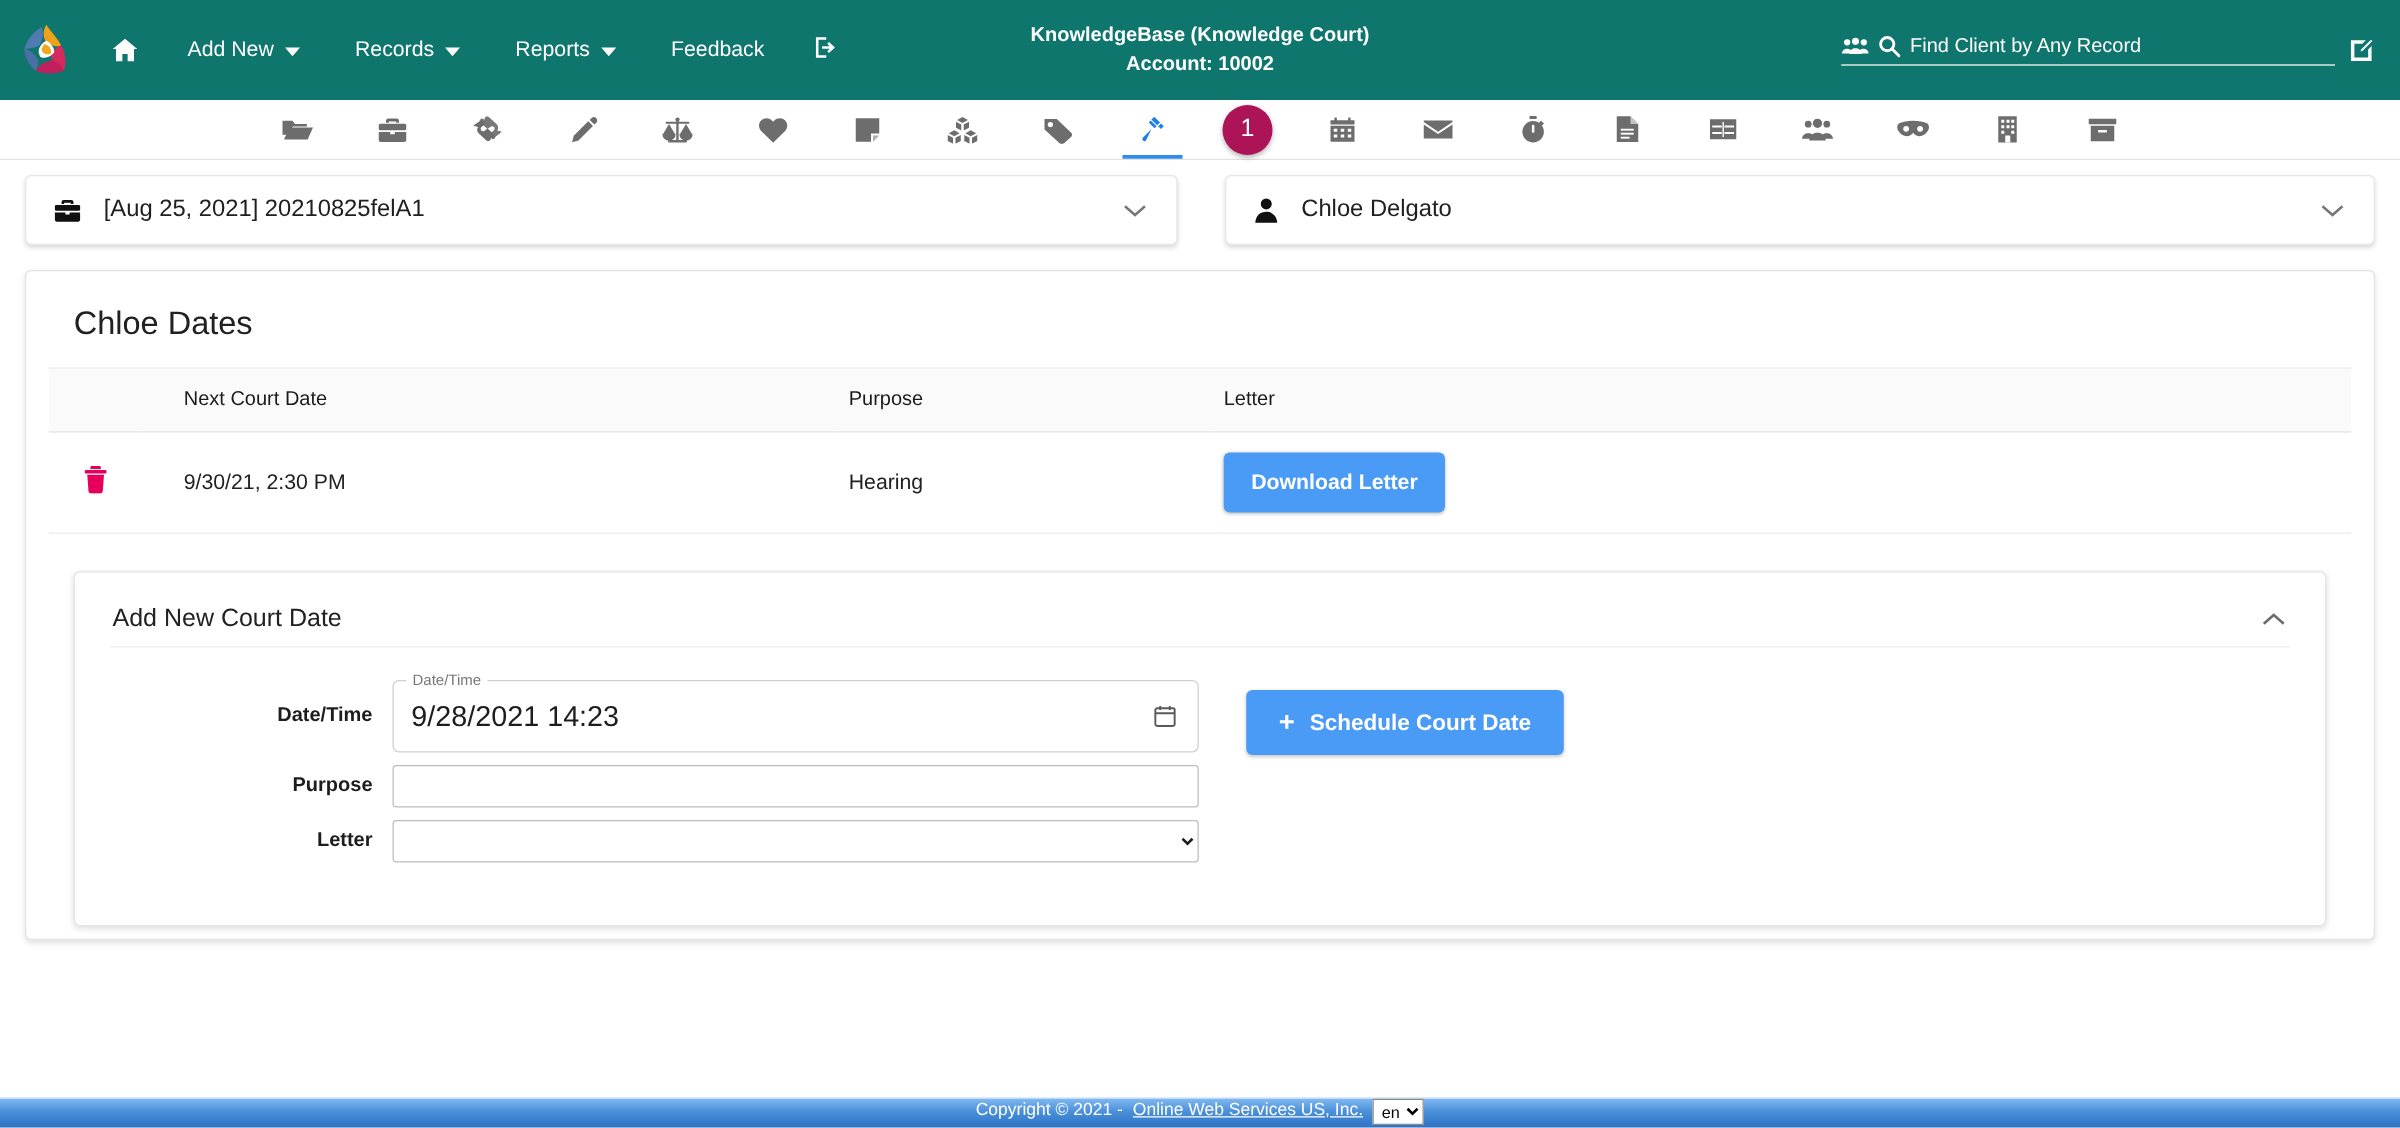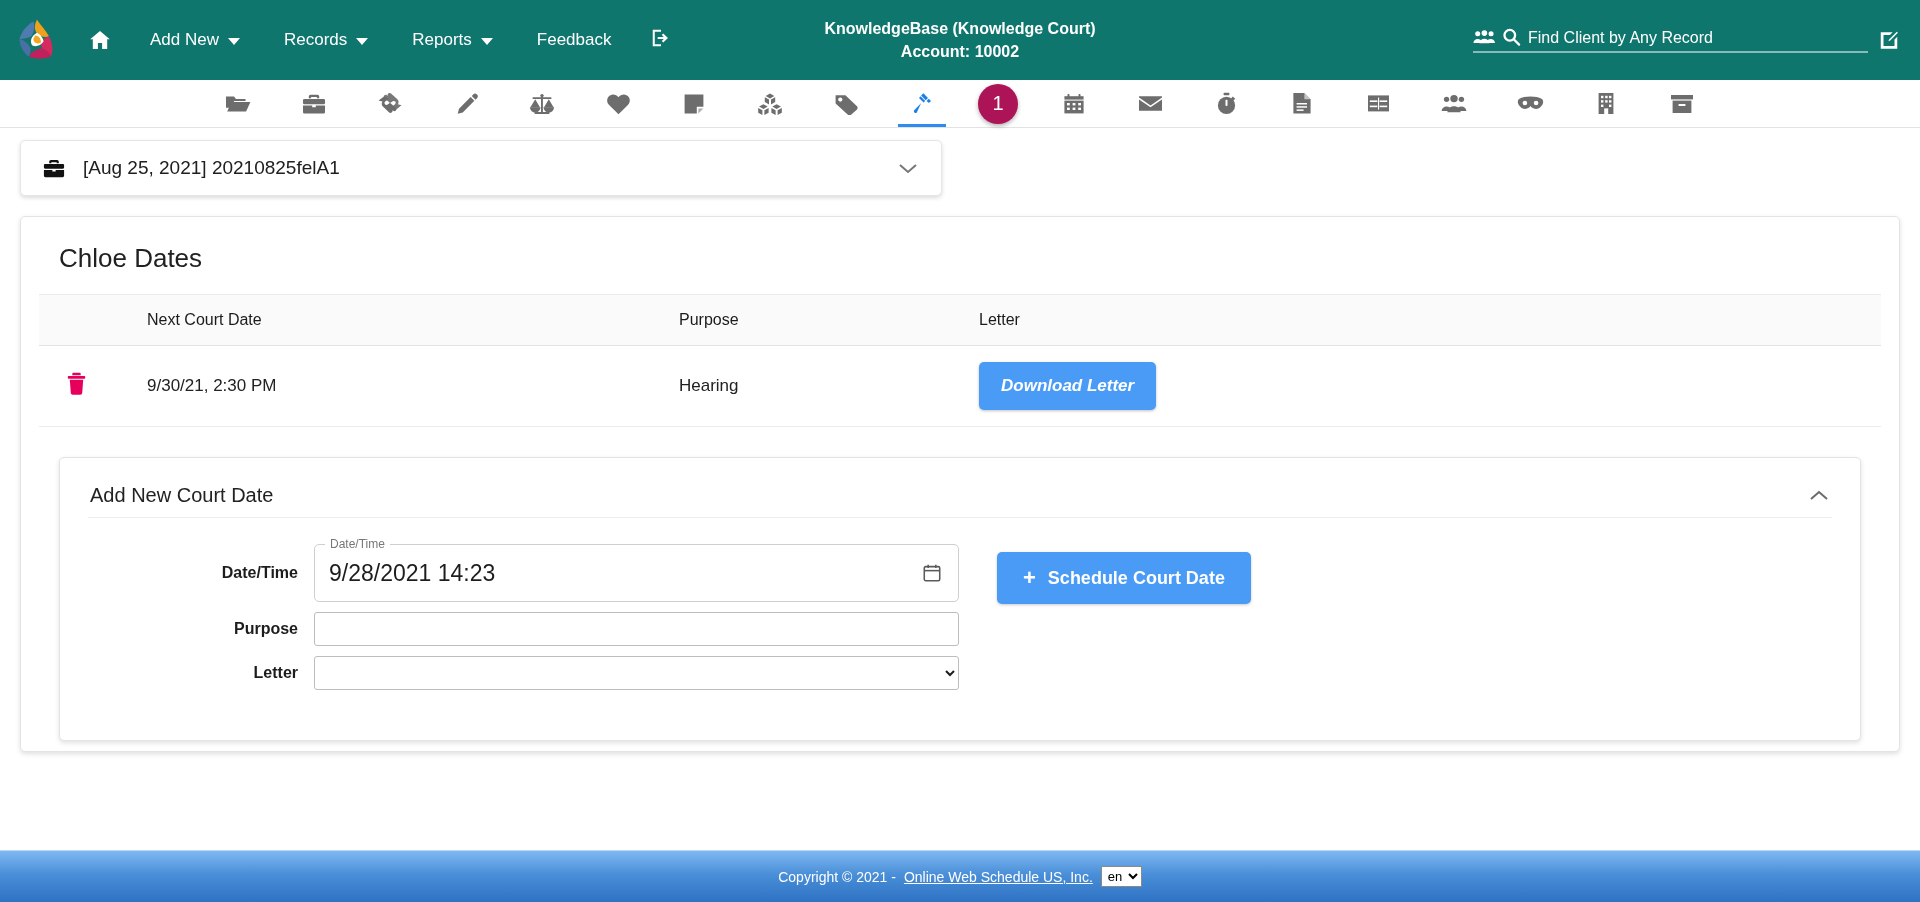--- a/index.html
+++ b/index.html
@@ -206,21 +206,20 @@
     background: #4a9bf5;
     color: #ffffff;
     border: none;
     border-radius: 5px;
     font-family: "Liberation Sans", sans-serif;
     font-size: 17px;
     font-weight: 700;
     padding: 14px 22px;
     cursor: pointer;
     box-shadow: 0 1px 3px rgba(0,0,0,0.25);
-    font-style: italic;
   }
 
   .subpanel {
     margin: 30px 20px 0 20px;
     background: #ffffff;
     border: 1px solid #e4e4e4;
     border-radius: 5px;
     box-shadow: 0 2px 5px rgba(0,0,0,0.12);
     padding: 22px 28px 40px 28px;
     position: relative;
@@ -313,24 +312,24 @@
     gap: 12px;
     cursor: pointer;
     box-shadow: 0 1px 3px rgba(0,0,0,0.22);
   }
   .plus-glyph { font-size: 22px; font-weight: 700; line-height: 1; }
 
   
   .footer {
     position: absolute;
     left: 0; right: 0; bottom: 0;
-    height: 52px;
+    height: 24px;
     background: linear-gradient(to bottom, #7fb8f2 0%, #4a8fd8 45%, #2e72c4 100%);
     display: flex;
-    align-items: center;
+    align-items: flex-start;
     justify-content: center;
     gap: 8px;
     color: #ffffff;
     font-size: 14px;
     border-top: 1px solid #b9d6f5;
   }
   .footer a { color: #ffffff; text-decoration: underline; }
   .lang-select {
     font-family: "Liberation Sans", sans-serif;
     font-size: 13px;
@@ -614,20 +613,34 @@
           </svg>
       </span>
       <span class="pill-text">[Aug 25, 2021] 20210825felA1</span>
       <span class="pill-chev">
         <svg width="22" height="14" viewBox="0 0 22 14" fill="none" stroke="#777" stroke-width="2">
             <polyline points="3,4 11,11 19,4"></polyline>
           </svg>
       </span>
     </div>
 
+    <div class="pill-card client">
+      <span class="pill-ico">
+        <svg width="20" height="21" viewBox="0 0 20 22" fill="#111">
+            <circle cx="10" cy="5.4" r="4.6"></circle>
+            <path d="M.8 21.2c.4-6 4.2-9.2 9.2-9.2s8.8 3.2 9.2 9.2Z"></path>
+          </svg>
+      </span>
+      <span class="pill-text">Chloe Delgato</span>
+      <span class="pill-chev">
+        <svg width="22" height="14" viewBox="0 0 22 14" fill="none" stroke="#777" stroke-width="2">
+            <polyline points="3,4 11,11 19,4"></polyline>
+          </svg>
+      </span>
+    </div>
   </div>
 
   <div class="panel">
     <div class="panel-title">Chloe Dates</div>
 
     <div class="table-wrap">
       <table class="court">
         <thead>
           <tr>
             <th class="col-del"></th>
@@ -706,17 +719,17 @@
         </button>
       </div>
     </div>
   </div>
 
   <div class="page-bottom-spacer"></div>
 </div>
 
 <div class="footer">
   <span>Copyright © 2021 -</span>
-  <a href="#">Online Web Schedule US, Inc.</a>
+  <a href="#">Online Web Services US, Inc.</a>
   <select class="lang-select">
     <option>en</option>
   </select>
 </div>
 
 </body></html>

